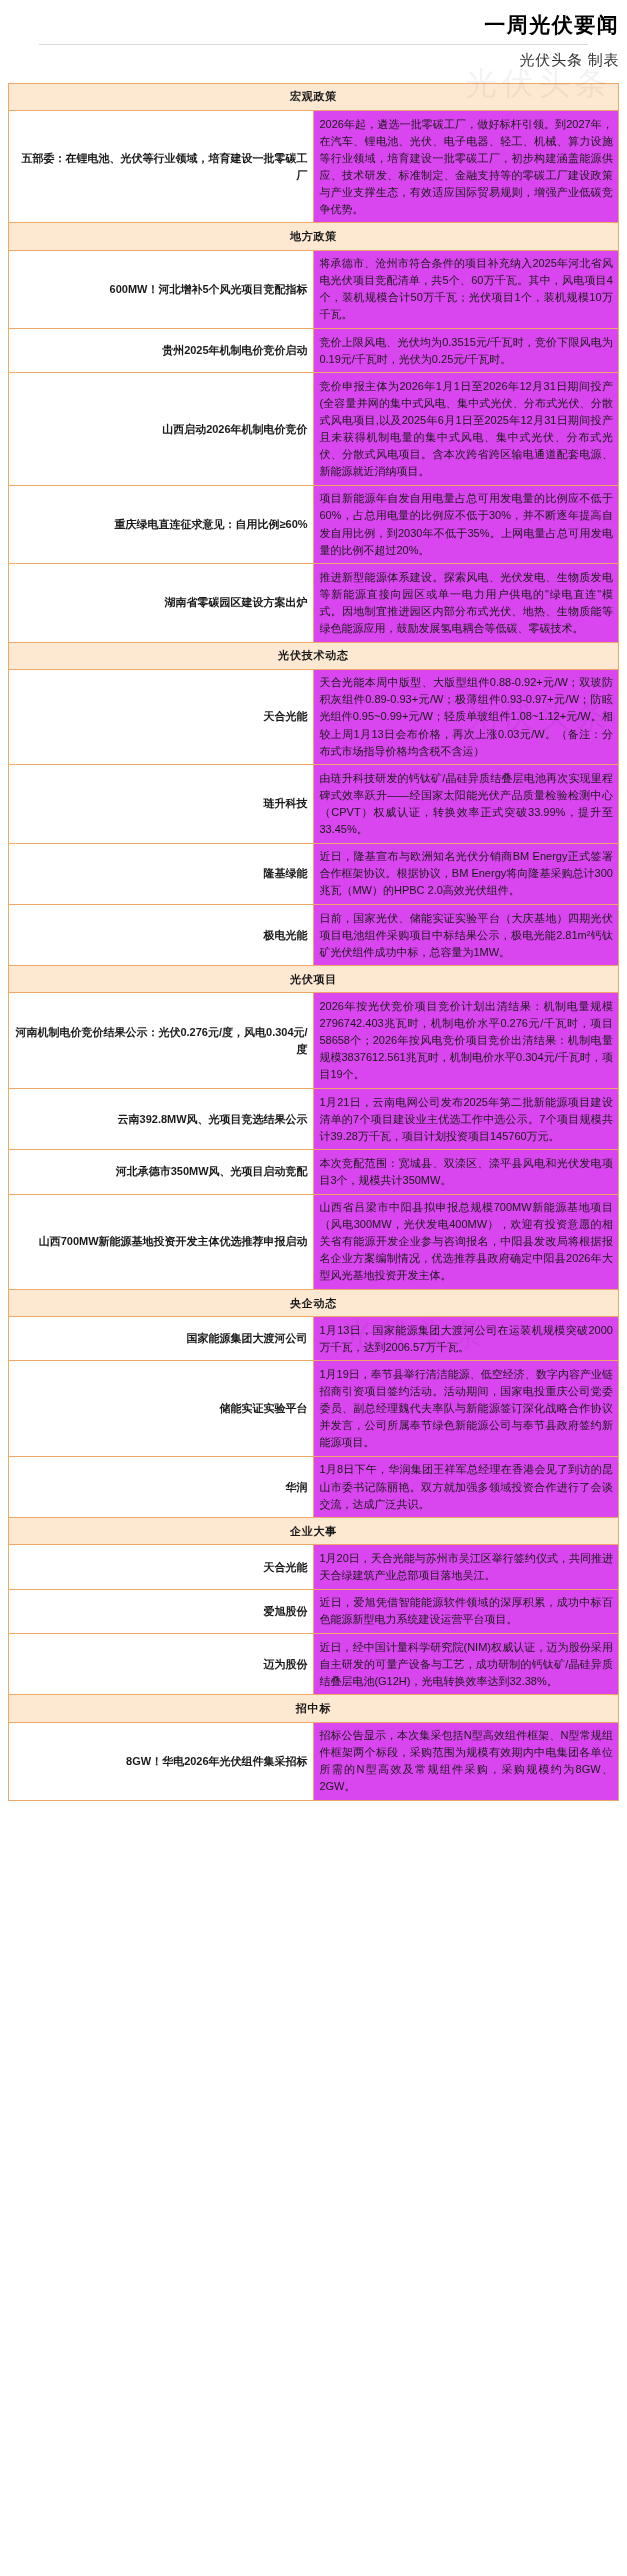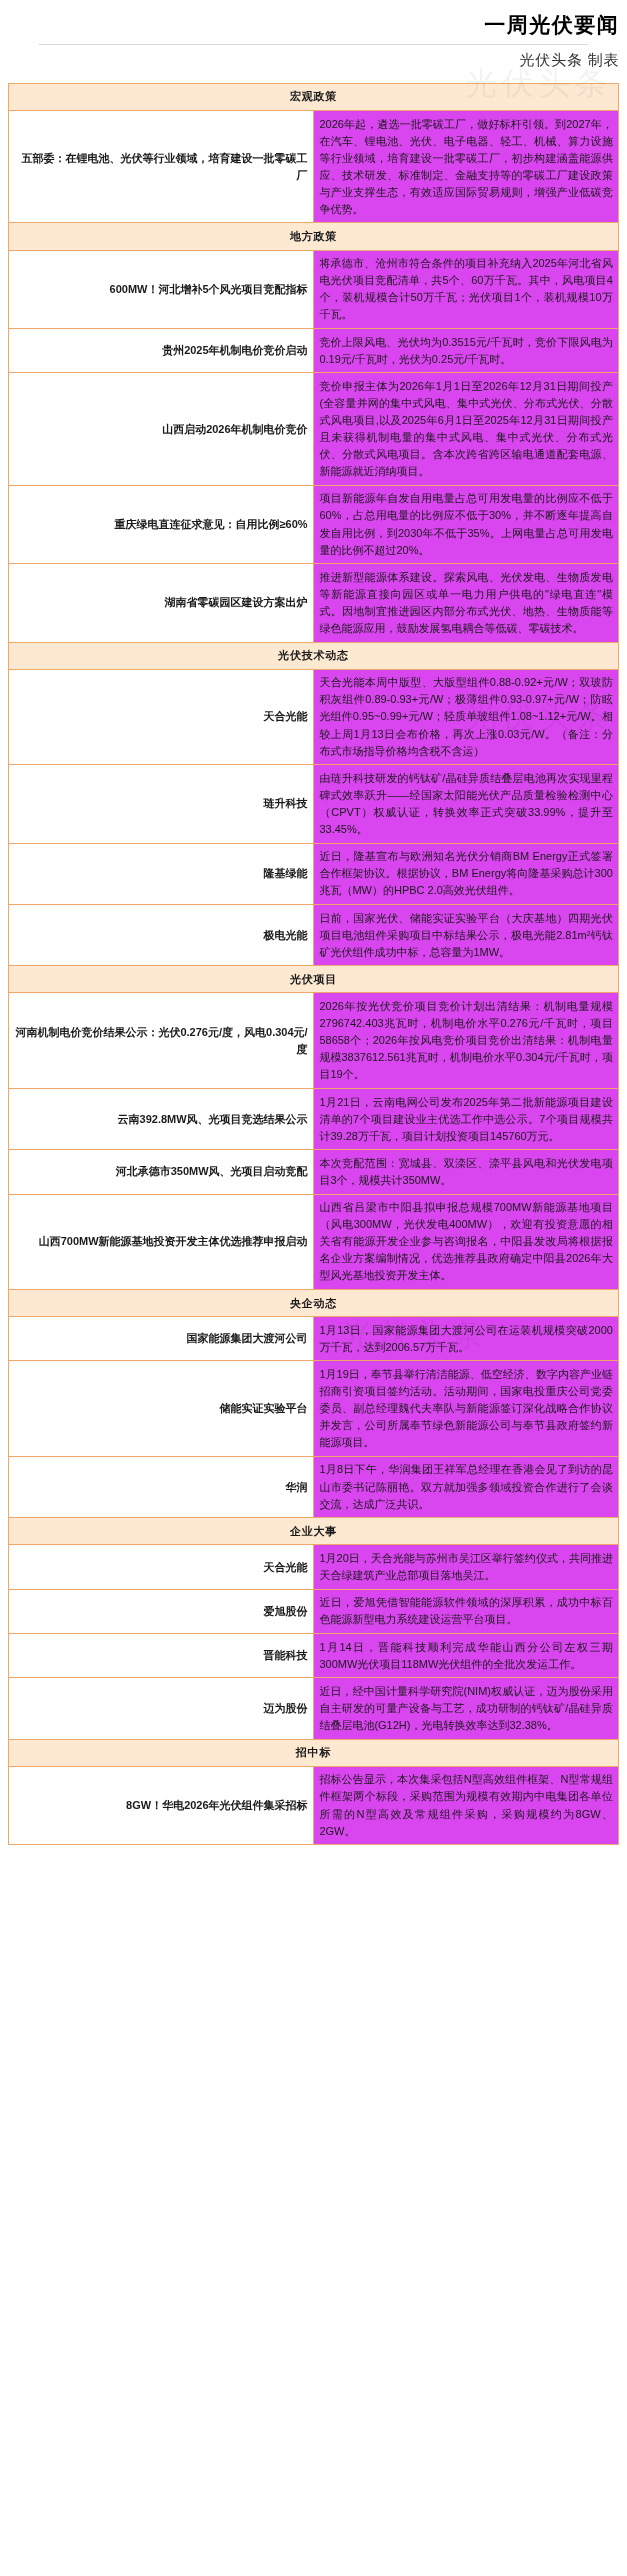--- a/index.html
+++ b/index.html
@@ -196,24 +196,20 @@
         </tr>
         <tr>
           <td class="label">天合光能</td>
           <td class="body">1月20日，天合光能与苏州市吴江区举行签约仪式，共同推进天合绿建筑产业总部项目落地吴江。</td>
         </tr>
         <tr>
           <td class="label">爱旭股份</td>
           <td class="body">近日，爱旭凭借智能能源软件领域的深厚积累，成功中标百色能源新型电力系统建设运营平台项目。</td>
         </tr>
         <tr>
-          <td class="label">晋能科技</td>
-          <td class="body">1月14日，晋能科技顺利完成华能山西分公司左权三期300MW光伏项目118MW光伏组件的全批次发运工作。</td>
-        </tr>
-        <tr>
           <td class="label">迈为股份</td>
           <td class="body">近日，经中国计量科学研究院(NIM)权威认证，迈为股份采用自主研发的可量产设备与工艺，成功研制的钙钛矿/晶硅异质结叠层电池(G12H)，光电转换效率达到32.38%。</td>
         </tr>
         <tr>
           <td class="section" colspan="2">招中标</td>
         </tr>
         <tr>
           <td class="label">8GW！华电2026年光伏组件集采招标</td>
           <td class="body">招标公告显示，本次集采包括N型高效组件框架、N型常规组件框架两个标段，采购范围为规模有效期内中电集团各单位所需的N型高效及常规组件采购，采购规模约为8GW、2GW。</td>
         </tr>

